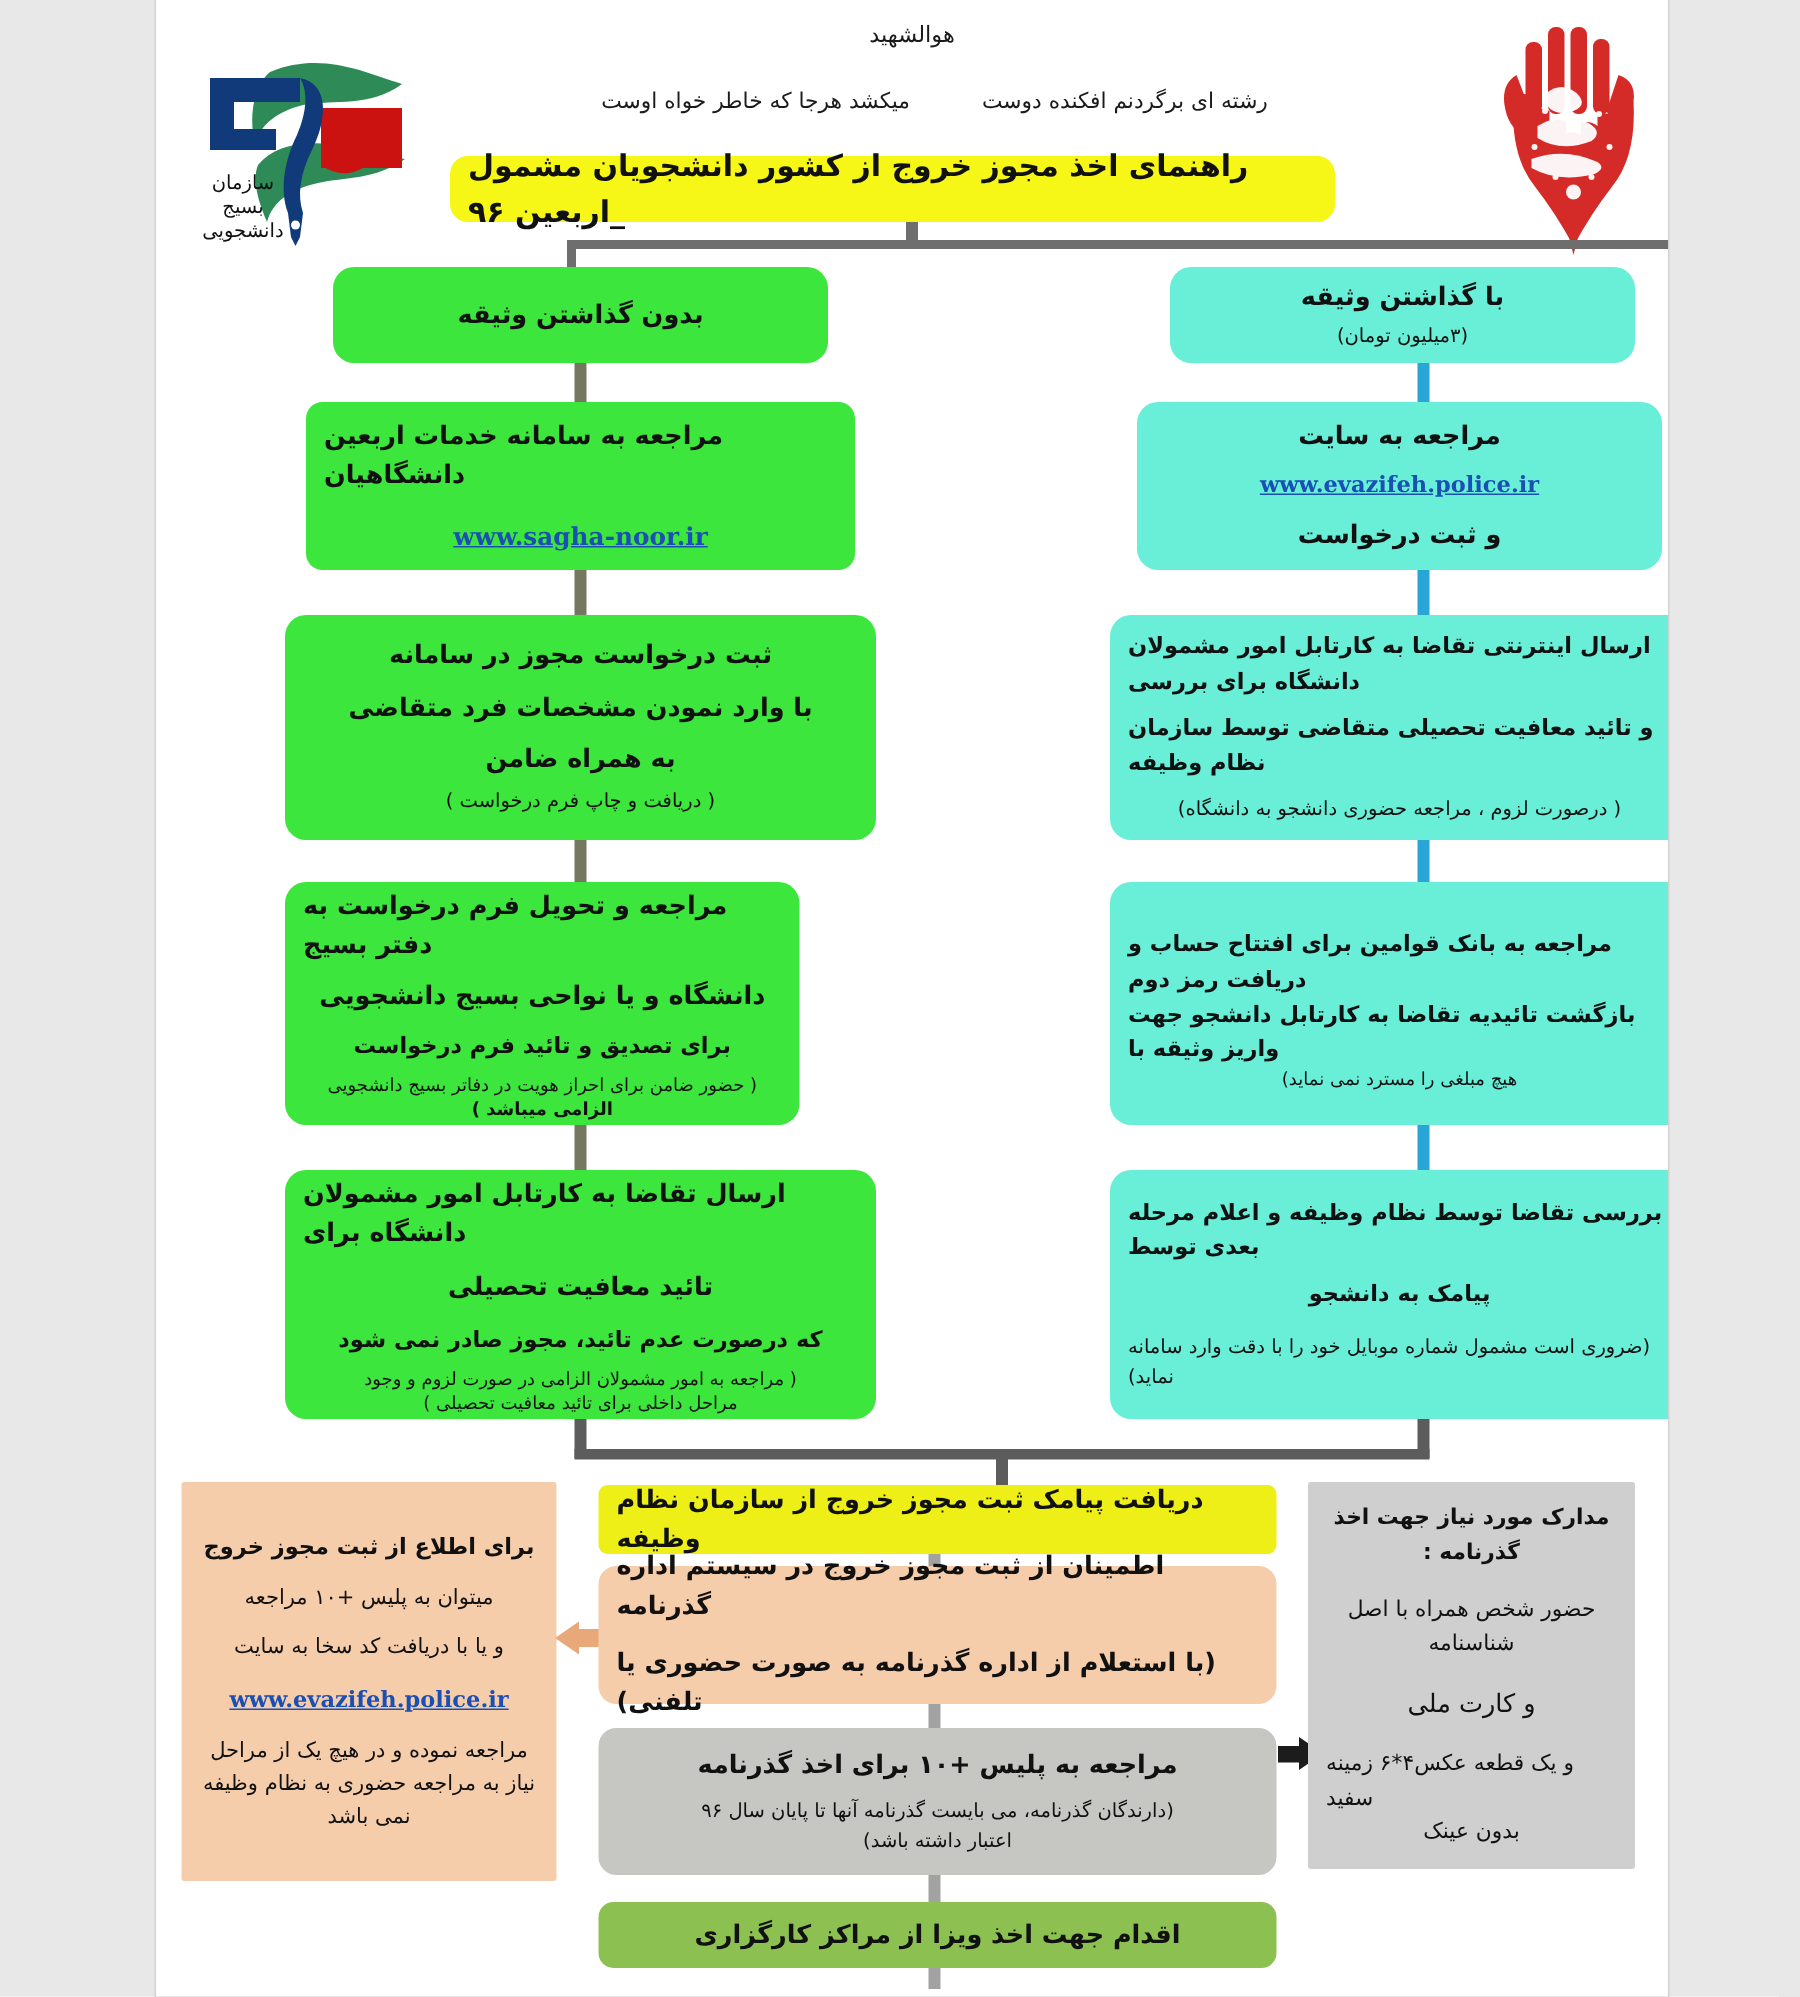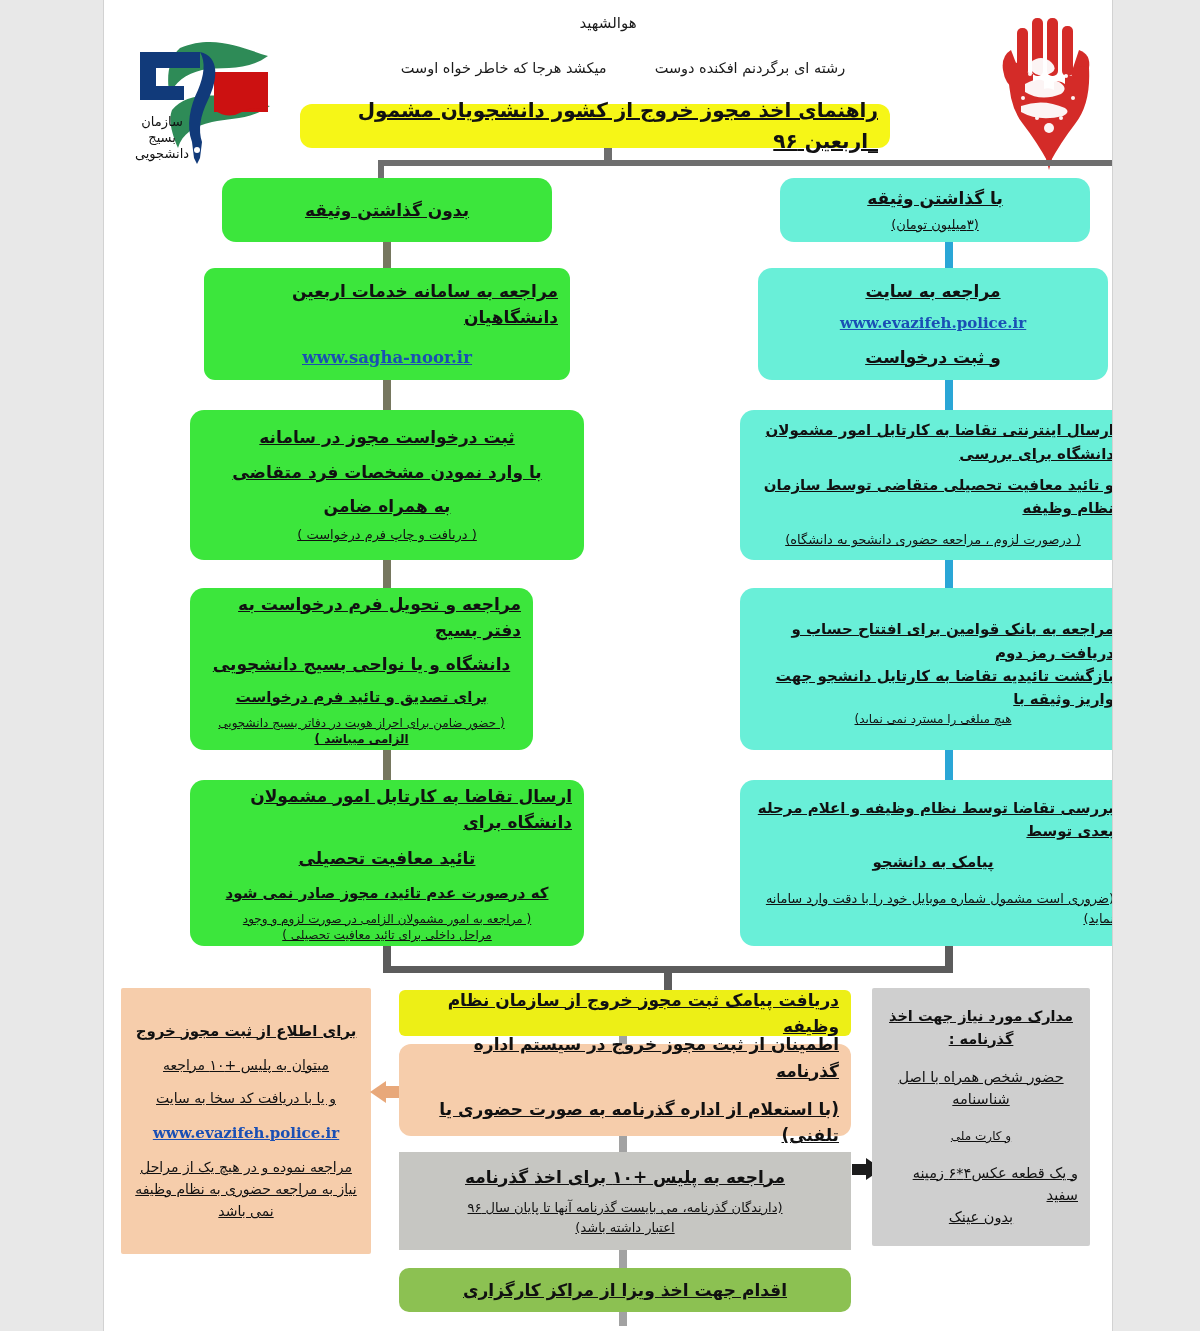--- a/index.html
+++ b/index.html
@@ -34,25 +34,24 @@
     display:flex;justify-content:center;gap:48px;
     font-size:14.5px;color:#1a1a1a;white-space:nowrap;
   }
   
   .box{
     position:absolute;
     box-sizing:border-box;
     border-radius:14px;
     display:flex;flex-direction:column;
     align-items:center;justify-content:center;
-    text-align:right;
+    text-align:left;
     padding:6px 12px;
     color:#111;
     line-height:1.55;
-    text-decoration:underline;
   }
   .box .l1{font-weight:bold;font-size:17px;}
   .box .l2{font-weight:bold;font-size:15px;}
   .box .sub{font-size:13px;font-weight:normal;}
   .box .subsm{font-size:12px;font-weight:normal;line-height:1.35;}
   .lnk{color:#1a4fb4;text-decoration:underline;font-size:16.5px;
        font-family:"DejaVu Serif","Liberation Serif",serif;font-weight:bold;direction:ltr;}
   .lnk.sm{font-size:15px;}
 
   .title-box{background:#f6f617;border-radius:12px;}
@@ -249,38 +248,38 @@
     <div class="l1">دریافت پیامک ثبت مجوز خروج  از سازمان نظام وظیفه</div>
   </div>
   <div class="conn greylt" style="left:515px;top:1036px;width:8px;height:12px;"></div>
 
   <div class="box peach" style="left:295px;top:1044px;width:452px;height:92px;border-radius:12px;">
     <div class="l1">اطمینان از ثبت مجوز خروج در سیستم اداره گذرنامه</div>
     <div class="l1" style="margin-top:12px;">(با استعلام از اداره گذرنامه به صورت حضوری یا تلفنی)</div>
   </div>
   <div class="conn greylt" style="left:515px;top:1136px;width:8px;height:16px;"></div>
 
-  <div class="box grey" style="left:295px;top:1152px;width:452px;height:98px;border-radius:0;">
+  <div class="box grey" style="left:295px;top:1152px;width:452px;height:98px;border-radius:12px;">
     <div class="l1">مراجعه به پلیس +۱۰ برای اخذ گذرنامه</div>
     <div class="sub" style="margin-top:8px;">(دارندگان گذرنامه، می بایست گذرنامه آنها تا پایان سال ۹۶</div>
     <div class="sub">اعتبار داشته باشد)</div>
   </div>
   <div class="conn greylt" style="left:515px;top:1250px;width:8px;height:18px;"></div>
 
   <div class="box olive" style="left:295px;top:1268px;width:452px;height:44px;border-radius:10px;">
     <div class="l1">اقدام جهت اخذ ویزا از مراکز کارگزاری</div>
   </div>
   <div class="conn greylt" style="left:515px;top:1312px;width:8px;height:14px;"></div>
 
   <div class="arrow-right-tail" style="left:748px;top:1164px;width:18px;height:11px;"></div>
   <div class="arrow-right" style="left:762px;top:1158px;"></div>
 
   <div class="box grey-panel" style="left:768px;top:988px;width:218px;height:258px;border-radius:2px;padding:6px 12px;">
     <div class="l2" style="font-size:14.5px;">مدارک مورد نیاز جهت اخذ</div>
     <div class="l2" style="font-size:14.5px;">گذرنامه :</div>
     <div class="sub" style="margin-top:16px;font-size:14.5px;">حضور شخص همراه با اصل</div>
     <div class="sub" style="font-size:14.5px;">شناسنامه</div>
-    <div class="sub" style="margin-top:16px;font-size:12px;">و کارت ملی</div>
+    <div class="sub" style="margin-top:16px;font-size:17px;">و کارت ملی</div>
     <div class="sub" style="margin-top:16px;font-size:14.5px;">و یک قطعه عکس۴*۶ زمینه سفید</div>
     <div class="sub" style="font-size:14.5px;">بدون عینک</div>
   </div>
 
 </div>
 
 </body></html>

